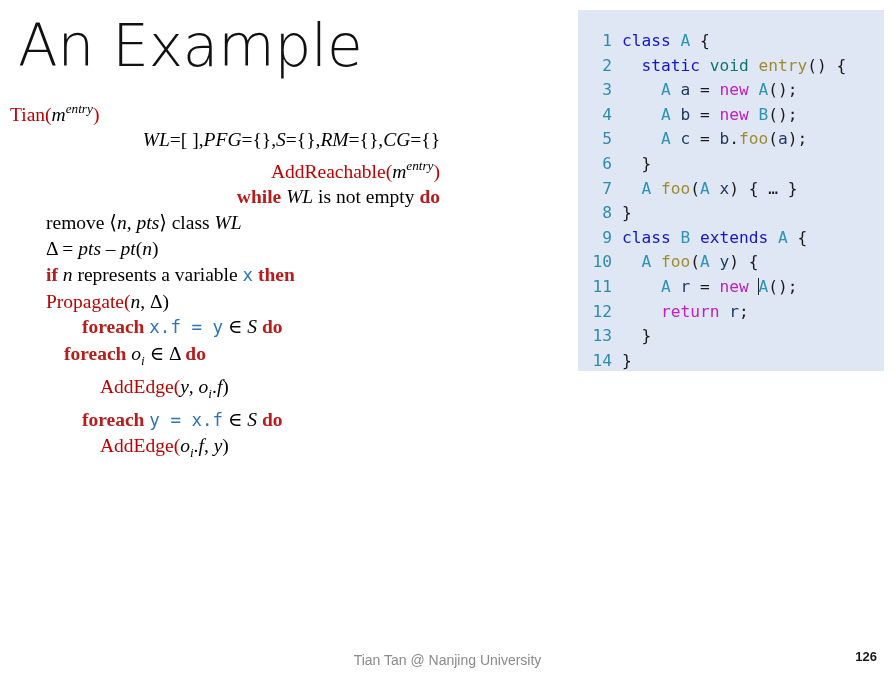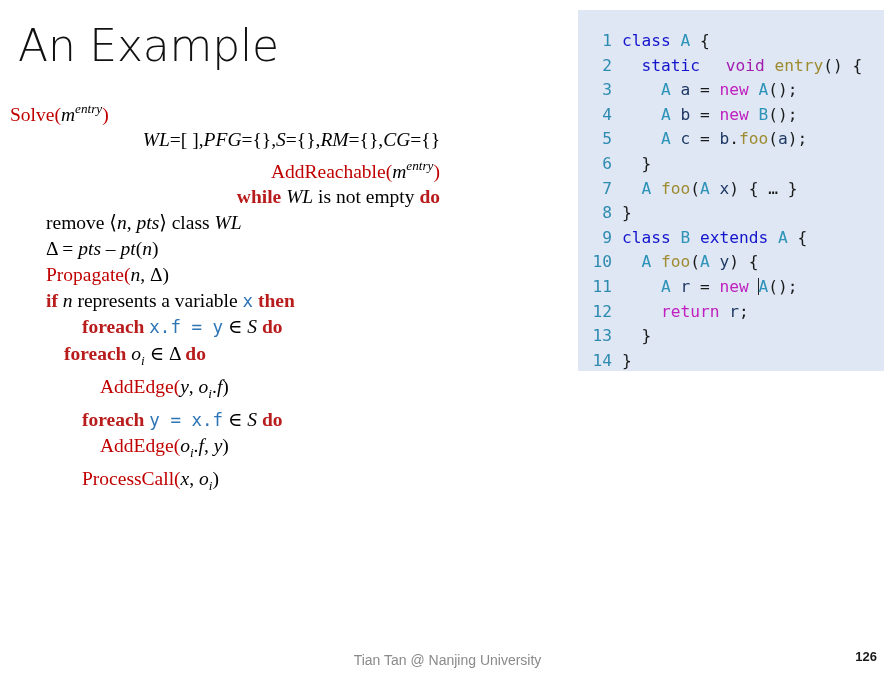--- a/index.html
+++ b/index.html
@@ -16,21 +16,21 @@
     -webkit-font-smoothing: antialiased;
   }
 
   
   #slide-title {
     position: absolute;
     left: 18px;
     top: 17px;
     font-family: "DejaVu Sans", sans-serif;
     font-weight: 300;
-    font-size: 44px;
+    font-size: 58px;
     line-height: 58px;
     color: #111111;
     letter-spacing: -0.2px;
     white-space: nowrap;
   }
 
   
   #algorithm {
     position: absolute;
     left: 10px;
@@ -80,21 +80,21 @@
   }
   #code-panel .gutter {
     display: inline-block;
     width: 34px;
     text-align: right;
     color: #2E8BB0;
     padding-right: 10px;
   }
   .c-kw   { color: #1414CC; }          
   .c-type { color: #2E93B8; }          
-  .c-void { color: #a21caf; margin-left: 16px; }
+  .c-void { color: #0f766e; }
   .c-meth { color: #9E8A30; }          
   .c-var  { color: #1F3864; }          
   .c-pun  { color: #1a1a1a; }
   .c-new  { color: #C020C0; }
   .caret {
     display: inline-block;
     width: 0;
     border-left: 1.5px solid #222;
     height: 17px;
     vertical-align: -3px;
@@ -121,34 +121,33 @@
     color: #1a1a1a;
     font-family: "Liberation Sans", sans-serif;
   }
 </style>
 </head>
 <body>
 
 <div id="slide-title">An Example</div>
 
 <div id="algorithm">
-    <span class="ln ind0"><span class="fn">Solve(</span><span class="mathvar">m</span><span class="sup">entry</span><span class="fn">)</span></span>
+    <span class="ln ind0"><span class="fn">Tian(</span><span class="mathvar">m</span><span class="sup">entry</span><span class="fn">)</span></span>
     <span class="ln ind1"><span class="it">WL</span><span>=[ ],</span><span class="it">PFG</span><span>={},</span><span class="it">S</span><span>={},</span><span class="it">RM</span><span>={},</span><span class="it">CG</span><span>={}</span></span>
     <span class="ln ind1"><span class="fn">AddReachable(</span><span class="mathvar">m</span><span class="sup">entry</span><span class="fn">)</span></span>
     <span class="ln ind1"><span class="kw">while </span><span class="it">WL</span><span> is not empty </span><span class="kw">do</span></span>
     <span class="ln ind2"><span>remove ⟨</span><span class="it">n</span><span>, </span><span class="it">pts</span><span>⟩ class </span><span class="it">WL</span></span>
     <span class="ln ind2"><span>Δ = </span><span class="it">pts</span><span> – </span><span class="it">pt</span><span>(</span><span class="it">n</span><span>)</span></span>
+    <span class="ln ind2"><span class="kw">if </span><span class="it">n</span><span> represents a variable </span><span class="mono">x</span><span> </span><span class="kw">then</span></span>
     <span class="ln ind2"><span class="fn">Propagate(</span><span class="it">n</span><span>, Δ)</span></span>
-    <span class="ln ind2"><span class="kw">if </span><span class="it">n</span><span> represents a variable </span><span class="mono">x</span><span> </span><span class="kw">then</span></span>
     <span class="ln ind4"><span class="kw">foreach </span><span class="mono">x.f = y</span><span> ∈ </span><span class="it">S</span><span> </span><span class="kw">do</span></span>
     <span class="ln ind3"><span class="kw">foreach </span><span class="it">o</span><span class="sub">i</span><span> ∈ Δ </span><span class="kw">do</span></span>
     <span class="ln ind5"><span class="fn">AddEdge(</span><span class="it">y</span><span>, </span><span class="it">o</span><span class="sub">i</span><span>.</span><span class="it">f</span><span>)</span></span>
     <span class="ln ind4"><span class="kw">foreach </span><span class="mono">y = x.f</span><span> ∈ </span><span class="it">S</span><span> </span><span class="kw">do</span></span>
     <span class="ln ind5"><span class="fn">AddEdge(</span><span class="it">o</span><span class="sub">i</span><span>.</span><span class="it">f</span><span>, </span><span class="it">y</span><span>)</span></span>
-    <span class="ln ind4"><span class="fn">ProcessCall(</span><span class="it">x</span><span>, </span><span class="it">o</span><span class="sub">i</span><span>)</span></span>
   </div>
 
 <div id="code-panel">
     <span class="cline"><span class="gutter">1</span><span class="c-kw">class </span><span class="c-type">A</span><span class="c-pun"> {</span></span>
     <span class="cline"><span class="gutter">2</span><span class="c-pun">  </span><span class="c-kw">static </span><span class="c-void">void </span><span class="c-meth">entry</span><span class="c-pun">() {</span></span>
     <span class="cline"><span class="gutter">3</span><span class="c-pun">    </span><span class="c-type">A</span><span class="c-pun"> </span><span class="c-var">a</span><span class="c-pun"> = </span><span class="c-new">new </span><span class="c-type">A</span><span class="c-pun">();</span></span>
     <span class="cline"><span class="gutter">4</span><span class="c-pun">    </span><span class="c-type">A</span><span class="c-pun"> </span><span class="c-var">b</span><span class="c-pun"> = </span><span class="c-new">new </span><span class="c-type">B</span><span class="c-pun">();</span></span>
     <span class="cline"><span class="gutter">5</span><span class="c-pun">    </span><span class="c-type">A</span><span class="c-pun"> </span><span class="c-var">c</span><span class="c-pun"> = </span><span class="c-var">b</span><span class="c-pun">.</span><span class="c-meth">foo</span><span class="c-pun">(</span><span class="c-var">a</span><span class="c-pun">);</span></span>
     <span class="cline"><span class="gutter">6</span><span class="c-pun">  }</span></span>
     <span class="cline"><span class="gutter">7</span><span class="c-pun">  </span><span class="c-type">A</span><span class="c-pun"> </span><span class="c-meth">foo</span><span class="c-pun">(</span><span class="c-type">A</span><span class="c-pun"> </span><span class="c-var">x</span><span class="c-pun">) { … }</span></span>

